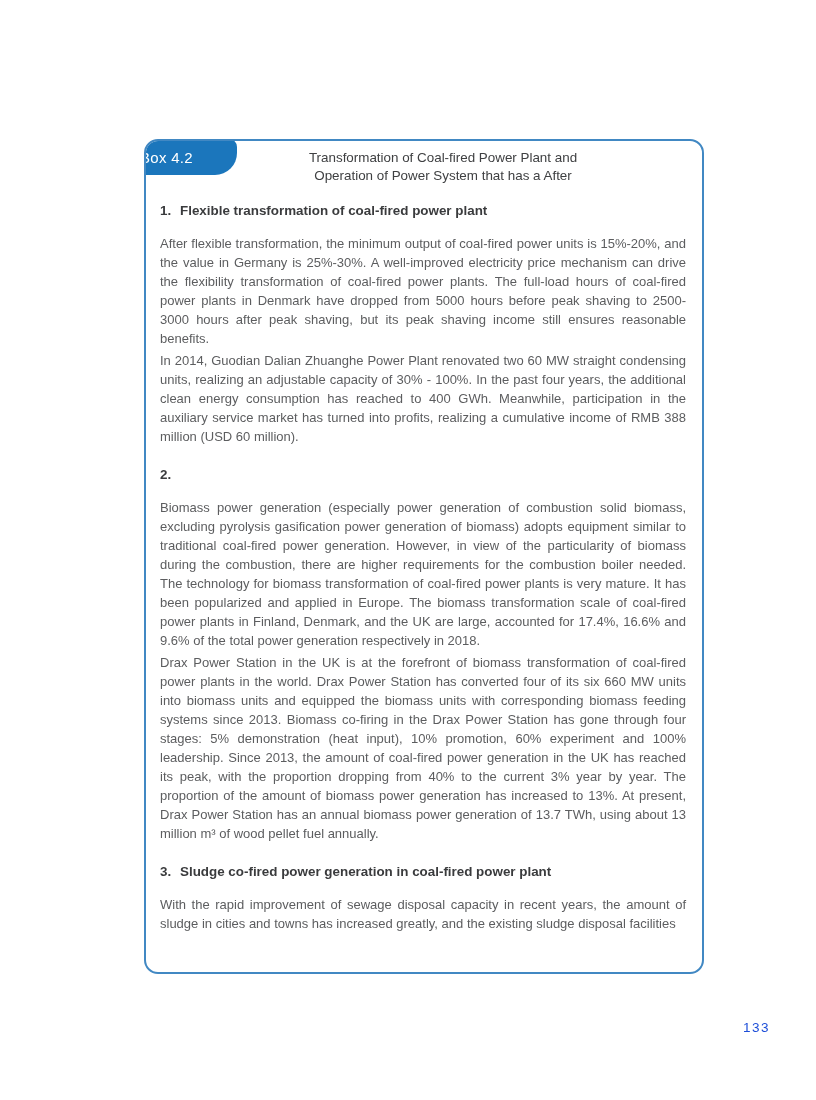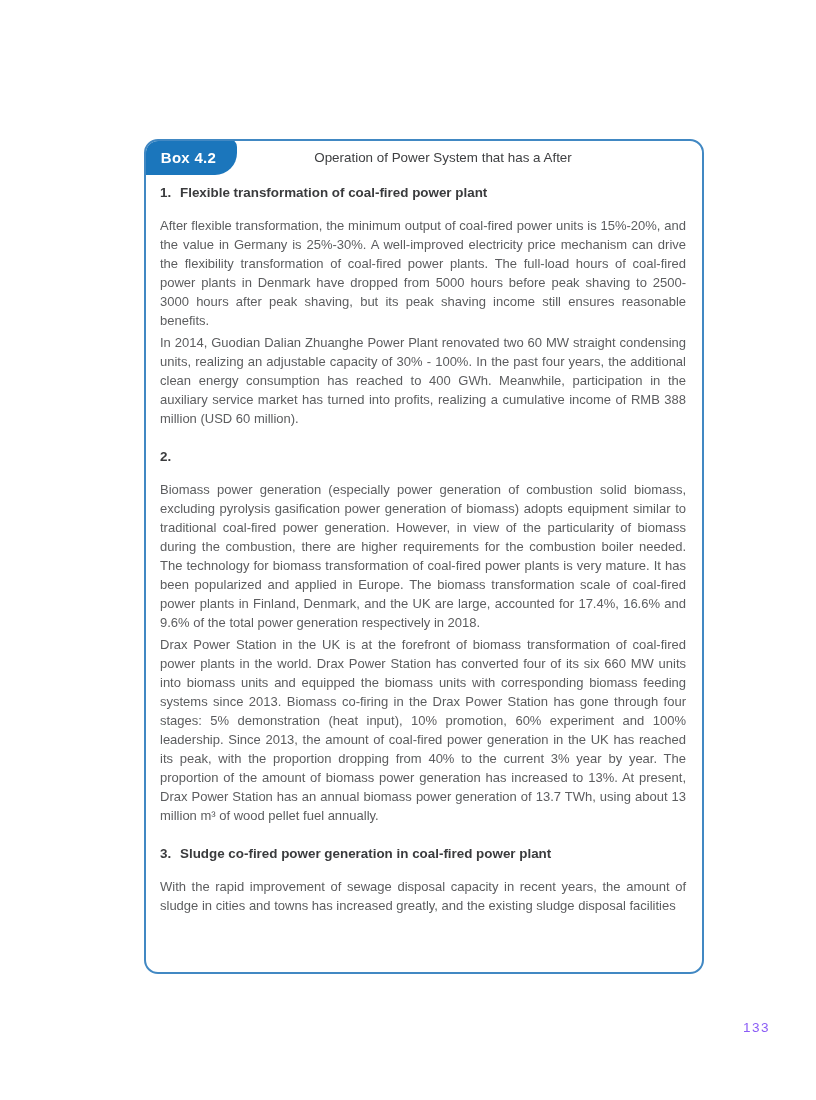--- a/index.html
+++ b/index.html
@@ -27,24 +27,23 @@
   .box-tab {
     position: absolute;
     left: -6px;
     top: -2px;
     width: 97px;
     height: 36px;
     background: #1b76bc;
     border-radius: 10px 8px 22px 2px;
     display: flex;
     align-items: center;
-    justify-content: center;
     color: #ffffff;
     font-size: 15px;
-    font-weight: bold;
+    font-weight: normal;
     letter-spacing: 0.3px;
     z-index: 2;
   }
   .box-title {
     margin-top: 8px;
     text-align: center;
     color: #3f4042;
     font-size: 13.4px;
     line-height: 18px;
     padding-left: 60px;
@@ -65,37 +64,38 @@
     font-size: 13px;
     line-height: 19px;
     text-align: justify;
   }
   .section-heading.sh2 { margin-top: 20px; }
   .section-heading.sh3 { margin-top: 20px; }
   .page-number {
     position: absolute;
     right: 46px;
     top: 1020px;
-    color: #8b5cf6;
+    color: #1d4ed8;
     font-size: 13.5px;
     letter-spacing: 1.5px;
   }
 </style>
 </head>
 <body>
 
 <div class="page">
 
   <div class="callout-box">
 
     <div class="box-tab">
       <span>Box 4.2</span>
     </div>
 
     <div class="box-title">
+      <div>Transformation of Coal-fired Power Plant and</div>
       <div>Operation of Power System that has a After</div>
     </div>
 
     <div class="section-heading sh1">
       <span class="h-num">1.</span>
       <span>Flexible transformation of coal-fired power plant</span>
     </div>
     <p>After flexible transformation, the minimum output of coal-fired power units is 15%-20%, and the value in Germany is 25%-30%. A well-improved electricity price mechanism can drive the flexibility transformation of coal-fired power plants. The full-load hours of coal-fired power plants in Denmark have dropped from 5000 hours before peak shaving to 2500-3000 hours after peak shaving, but its peak shaving income still ensures reasonable benefits.</p>
     <p>In 2014, Guodian Dalian Zhuanghe Power Plant renovated two 60 MW straight condensing units, realizing an adjustable capacity of 30% - 100%. In the past four years, the additional clean energy consumption has reached to 400 GWh. Meanwhile, participation in the auxiliary service market has turned into profits, realizing a cumulative income of RMB 388 million (USD 60 million).</p>
 

